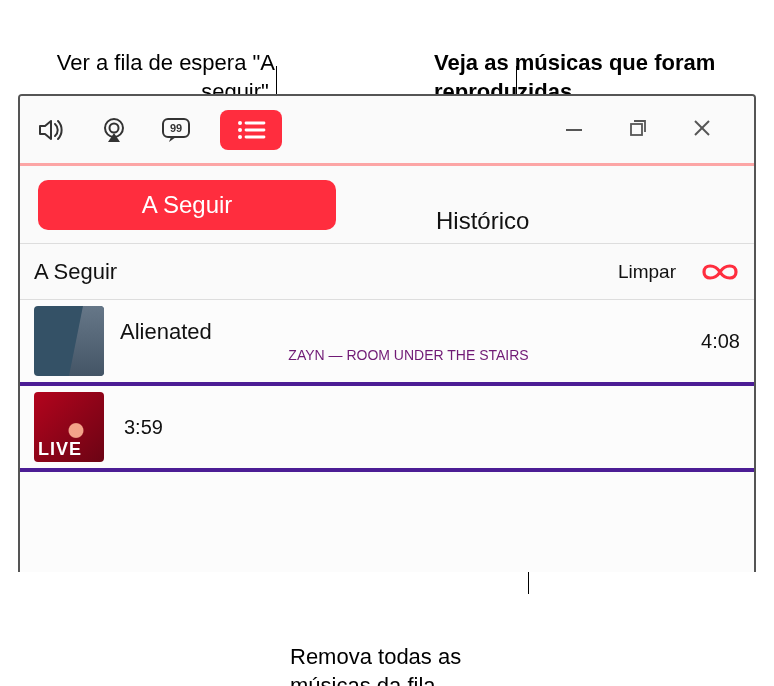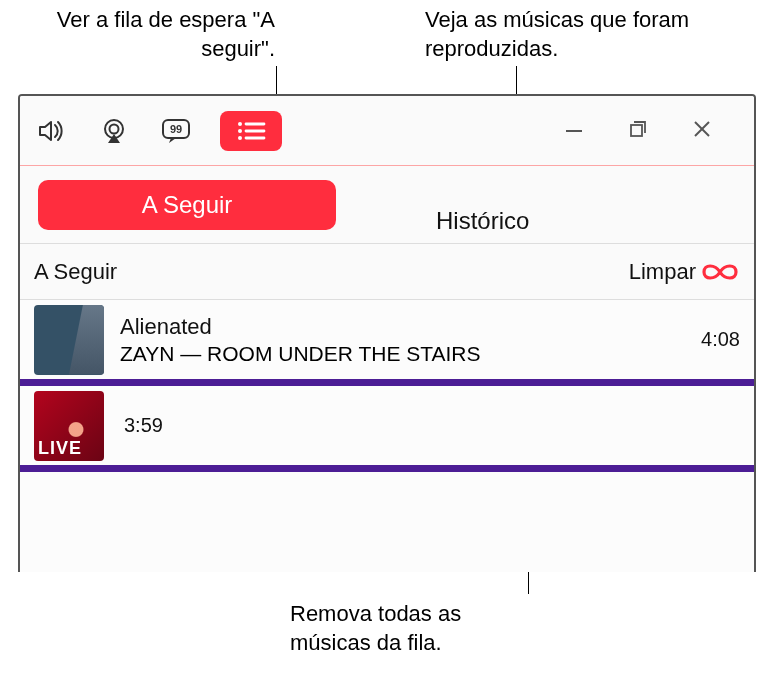--- a/index.html
+++ b/index.html
@@ -12,20 +12,21 @@
     overflow: hidden;
   }
 
   
   .callout {
     position: absolute;
     font-size: 22px;
     line-height: 1.3;
     color: #000;
     text-align: right;
+    margin-top: 43px;
   }
   .callout.tr { text-align: left; }
 
   .callout-line {
     position: absolute;
     background: #000;
   }
 
   
   .app-window {
@@ -40,21 +41,21 @@
     background: #fcfcfc;
     overflow: hidden;
   }
 
   
   .toolbar {
     display: flex;
     align-items: center;
     height: 70px;
     padding: 0 14px;
-    border-bottom: 1px solid #fca5a5;
+    border-bottom: 3px solid #fca5a5;
     gap: 26px;
     background: #fafafa;
   }
   .toolbar .icon-btn {
     width: 36px;
     height: 36px;
     display: flex;
     align-items: center;
     justify-content: center;
     cursor: pointer;
@@ -115,40 +116,40 @@
     height: 56px;
     padding: 0 14px;
     border-bottom: 1px solid #ddd;
     background: #fafafa;
   }
   .section-title {
     font-size: 22px;
     color: #111;
   }
   .clear-btn {
-    font-size: 22px;
-    color: #111;
-    cursor: pointer;
-    margin-right: 4px;
+    font-size: 19px;
+    color: #111;
+    cursor: pointer;
+    margin-right: 24px;
   }
   .infinity-btn {
     color: #ff2d3e;
     cursor: pointer;
     display:flex;
     align-items:center;
   }
 
   
   .track-list { }
   .track {
     display: flex;
     align-items: center;
     height: 86px;
     padding: 0 14px 0 14px;
-    border-bottom: 7px solid #4c1d95;
+    border-bottom: 4px solid #4c1d95;
   }
   .art {
     width: 70px;
     height: 70px;
     border-radius: 4px;
     flex-shrink: 0;
     margin-right: 16px;
     background: #345166;
     position: relative;
     overflow: hidden;
@@ -177,40 +178,41 @@
   .track-info { flex: 1; min-width: 0; }
   .track-title {
     font-size: 22px;
     color: #111;
     margin-bottom: 2px;
     white-space: nowrap;
     overflow: hidden;
     text-overflow: ellipsis;
   }
   .track-sub {
-    font-size: 21px;
-    color: #000000;
+    font-size: 14px;
+    color: #701a75;
     white-space: nowrap;
     overflow: hidden;
     text-overflow: ellipsis;
+    text-align: center;
   }
   .track-dur {
     font-size: 20px;
     color: #111;
     margin-left: 4px;
     flex-shrink: 0;
   }
   .track-row1 .track-sub { text-transform: none; }
 </style>
 </head>
 <body>
 
 <div class="callout" style="left:50px; top:6px; width:225px;">Ver a fila de espera "A seguir".</div>
 
-<div class="callout tr" style="left:425px; top:6px; width:320px;">Veja as músicas que foram reproduzidas.</div>
+<div class="callout tr" style="left:434px; top:6px; width:320px;font-weight:bold;">Veja as músicas que foram reproduzidas.</div>
 
 <div class="callout tr" style="left:290px; top:600px; width:230px; text-align:left;">Remova todas as músicas da fila.</div>
 
 <div class="callout-line" style="left:276px; top:66px; width:1px; height:50px;"></div>
 <div class="callout-line" style="left:516px; top:66px; width:1px; height:128px;"></div>
 <div class="callout-line" style="left:528px; top:318px; width:1px; height:276px;"></div>
 
 <div class="app-window">
 
   <div class="toolbar">

